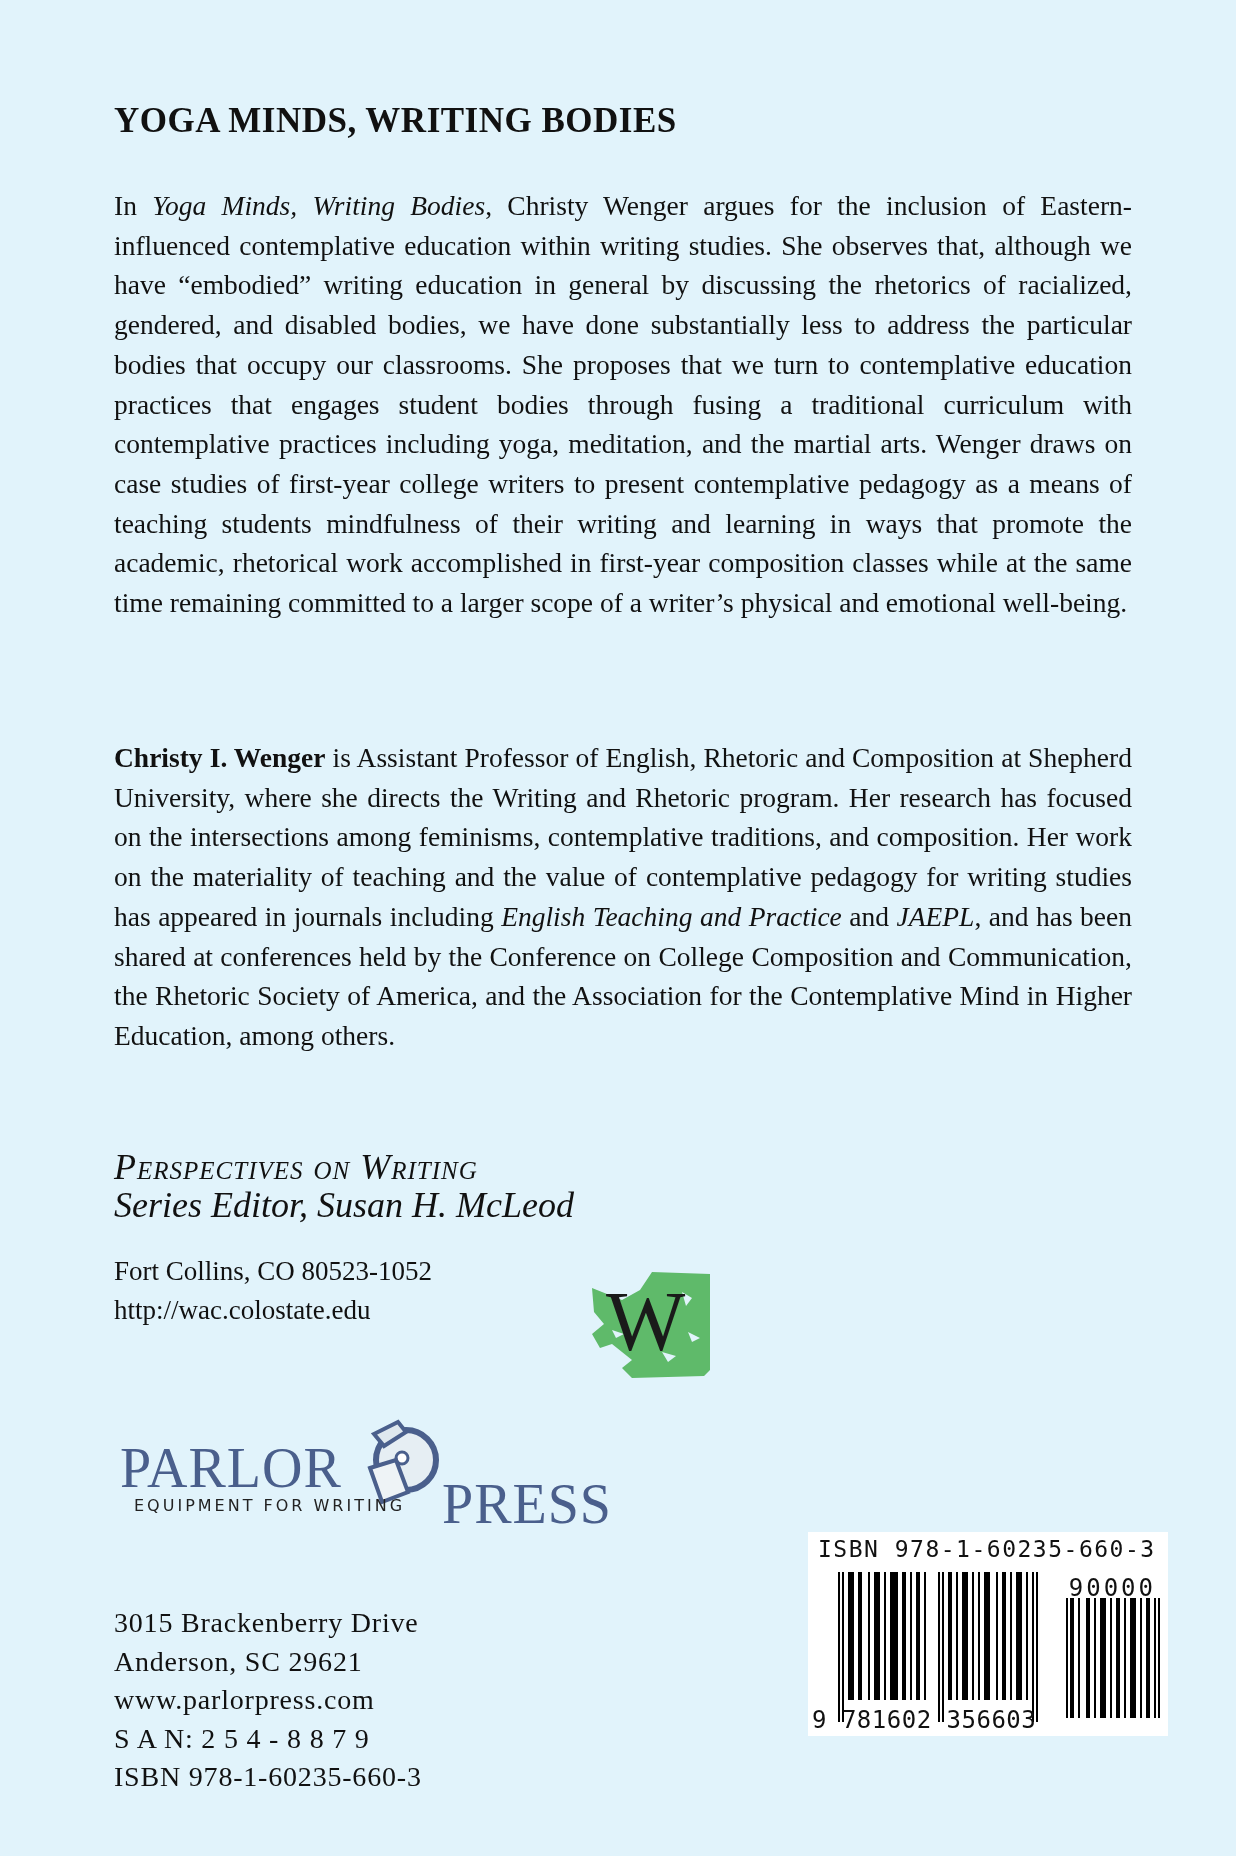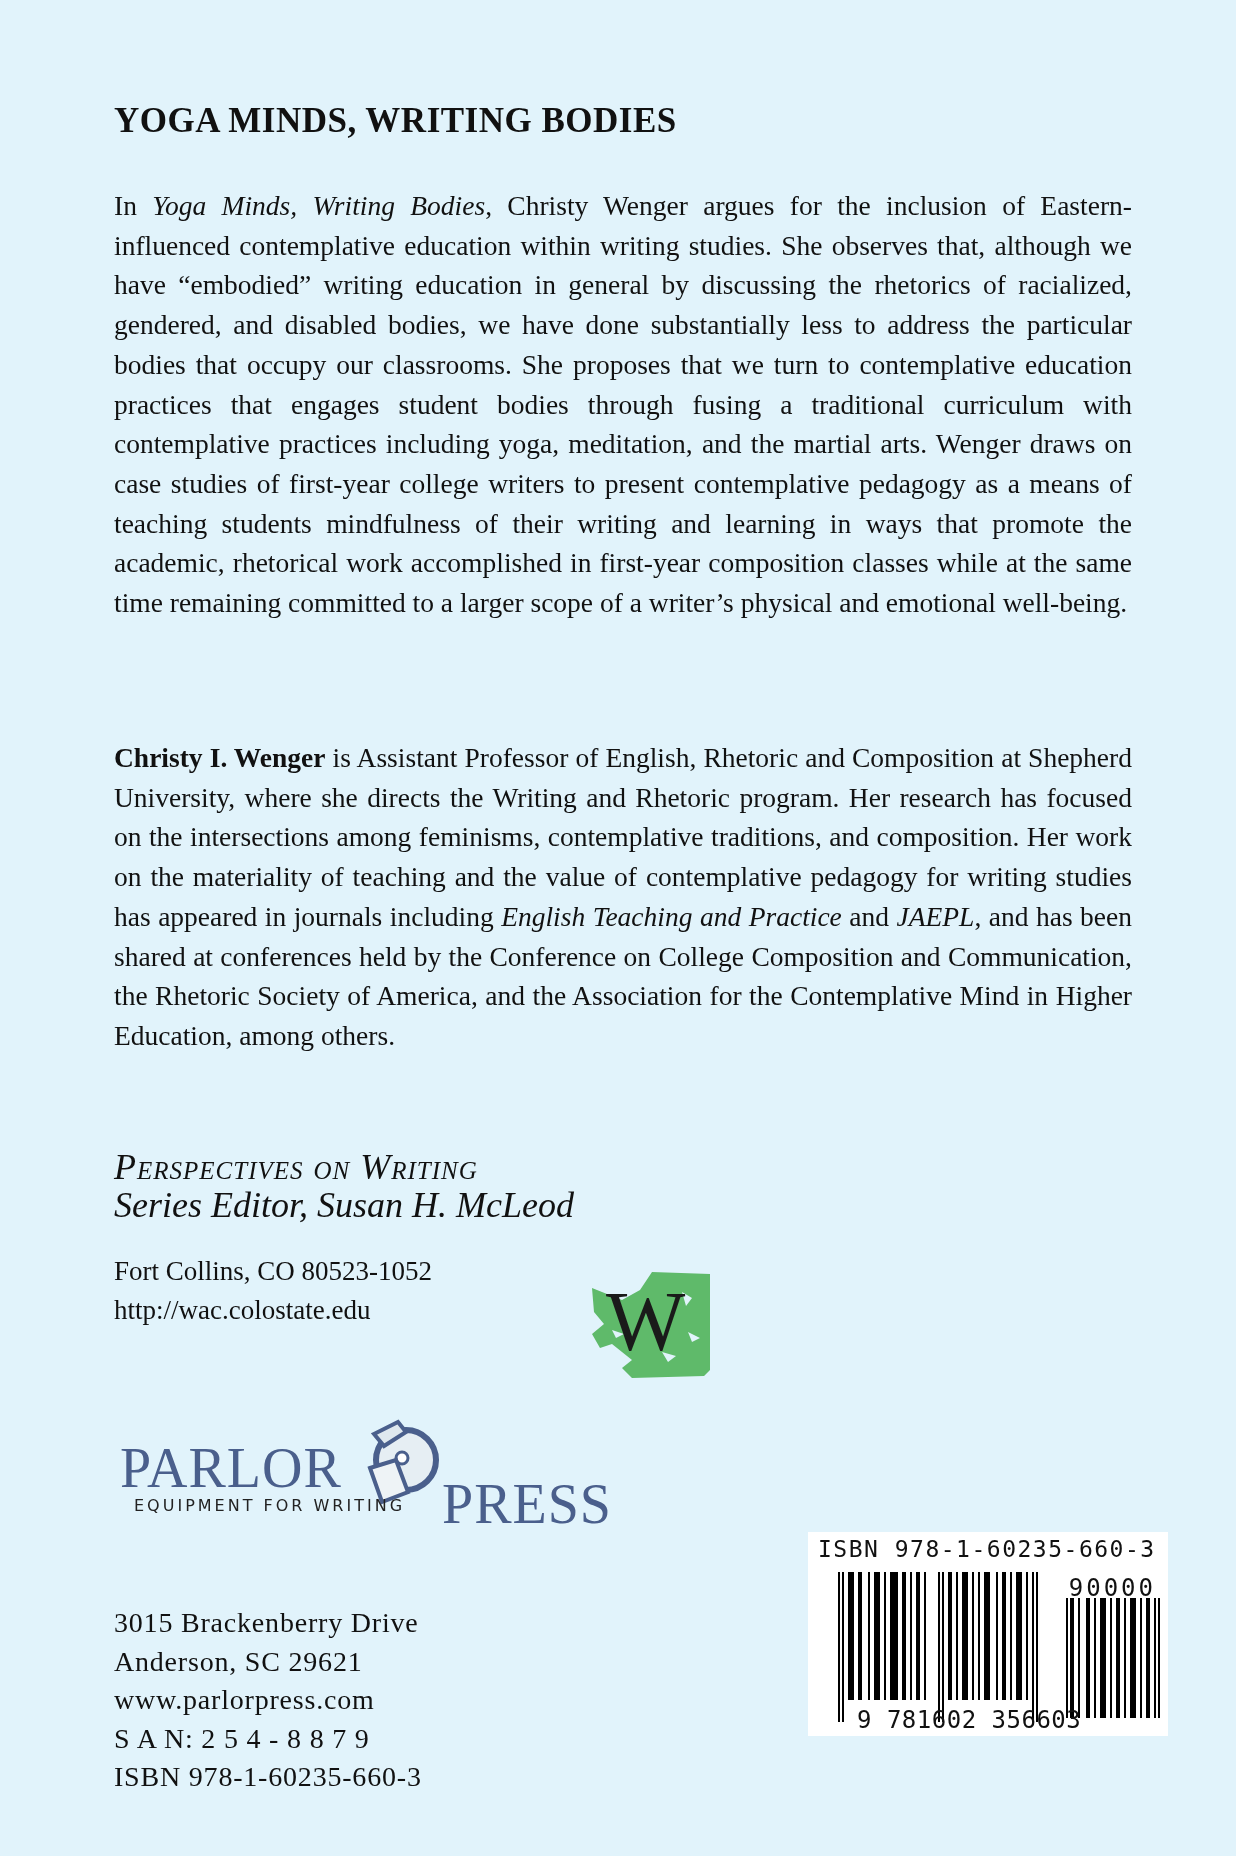--- a/index.html
+++ b/index.html
@@ -15,21 +15,21 @@
   #series .sc { font-variant:small-caps; letter-spacing:1px; }
   #wac { left:114px; top:1252px; }
   #wac .name { font-size:37px; line-height:46px; }
   #wac .line { font-size:27px; line-height:39px; }
   #wac-logo { left:592px; top:1272px; width:120px; height:110px; }
   #parlor { left:120px; top:1410px; width:490px; height:110px; }
   #parlor-addr { left:114px; top:1604px; font-size:28px; line-height:38.5px; letter-spacing:0.8px; }
   #barcode-box { left:808px; top:1532px; width:360px; height:204px; background:#fff; }
   #barcode-box .isbn-top { position:absolute; left:10px; top:4px; font-family:"DejaVu Sans Mono",monospace; font-size:23px; letter-spacing:1.5px; }
   #barcode-box .addon { position:absolute; right:12px; top:34px; font-family:"DejaVu Sans Mono",monospace; font-size:24px; letter-spacing:3px;margin-top:8px; }
-  #barcode-box .digits { position:absolute; left:4px; bottom:2px; font-family:"DejaVu Sans Mono",monospace; font-size:24px; letter-spacing:0.5px;margin-left:45px; }
+  #barcode-box .digits { position:absolute; left:4px; bottom:2px; font-family:"DejaVu Sans Mono",monospace; font-size:24px; letter-spacing:0.5px; }
   #barcode-box svg { position:absolute; }
 </style>
 </head>
 <body>
 
 <div id="title" class="abs">YOGA MINDS, WRITING BODIES</div>
 
 <div id="blurb" class="abs para"><span>In </span><i>Yoga Minds, Writing Bodies</i><span>, Christy Wenger argues for the inclusion of Eastern-influenced contemplative education within writing studies. She observes that, although we have “embodied” writing education in general by discussing the rhetorics of racialized, gendered, and disabled bodies, we have done substantially less to address the particular bodies that occupy our classrooms. She proposes that we turn to contemplative education practices that engages student bodies through fusing a traditional curriculum with contemplative practices including yoga, meditation, and the martial arts. Wenger draws on case studies of first-year college writers to present contemplative pedagogy as a means of teaching students mindfulness of their writing and learning in ways that promote the academic, rhetorical work accomplished in first-year composition classes while at the same time remaining committed to a larger scope of a writer’s physical and emotional well-being.</span></div>
 
 <div id="bio" class="abs para"><b>Christy I. Wenger</b><span> is Assistant Professor of English, Rhetoric and Composition at Shepherd University, where she directs the Writing and Rhetoric program. Her research has focused on the intersections among feminisms, contemplative traditions, and composition. Her work on the materiality of teaching and the value of contemplative pedagogy for writing studies has appeared in journals including </span><i>English Teaching and Practice</i><span> and </span><i>JAEPL</i><span>, and has been shared at conferences held by the Conference on College Composition and Communication, the Rhetoric Society of America, and the Association for the Contemplative Mind in Higher Education, among others.</span></div>

